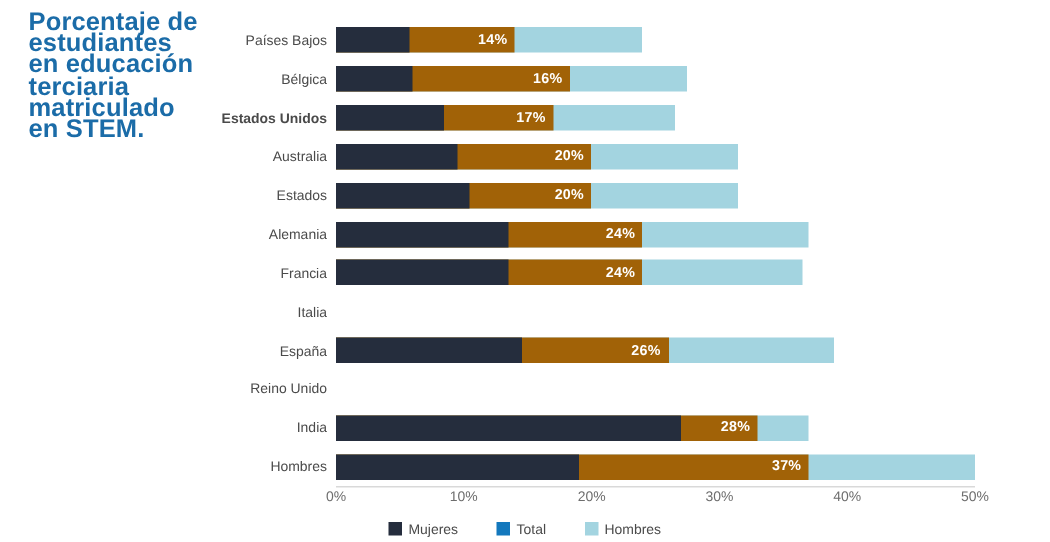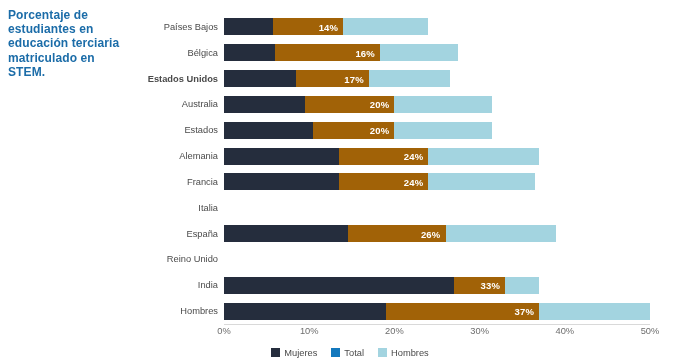--- a/index.html
+++ b/index.html
@@ -7,23 +7,23 @@
     width:700px;height:361px;
     background:#ffffff;
     font-family:"Liberation Sans", sans-serif;
     overflow:hidden;
     position:relative;
   }
   #chart-root{position:absolute;inset:0;}
 
   
   #title-block{
-    position:absolute;left:8px;top:8px;width:120px;
+    position:absolute;left:19px;top:8px;width:120px;
     color:#1b6ca8;
-    font-size:12px;font-weight:bold;line-height:14.2px;
+    font-size:17px;font-weight:bold;line-height:14.2px;
     letter-spacing:.1px;
   }
 
   
   
   #plot{
     position:absolute;
     left:224px;top:14px;
     width:426px;height:310px;
   }
@@ -62,21 +62,21 @@
     color:#6d6d6d;font-size:9.3px;white-space:nowrap;
   }
   #axis-line{
     position:absolute;left:224px;top:324px;width:426px;height:1px;
     background:#d9d9d9;
   }
 
   
   #legend{
     position:absolute;left:0;top:344px;width:700px;height:17px;
-    display:flex;justify-content:center;align-items:center;gap:14px;
+    display:flex;justify-content:center;align-items:center;gap:26px;
   }
   .legend-item{display:flex;align-items:center;gap:4px;}
   .legend-swatch{width:9px;height:9px;display:block;}
   .legend-text{color:#4a4a4a;font-size:9.3px;white-space:nowrap;}
 </style>
 </head>
 <body>
 
 <div id="chart-root">
 
@@ -151,21 +151,21 @@
         <div class="row" style="top: 211.083px; height: 17px;">
           <div class="seg seg-hombres" style="position: absolute; left: 0px; width: 332.28px;"></div>
           <div class="seg seg-total" style="position: absolute; left: 0px; width: 221.52px;">
             <span class="seg-label">26%</span>
           </div>
           <div class="seg seg-mujeres" style="position: absolute; left: 0px; width: 123.54px;"></div>
         </div>
         <div class="row" style="top: 262.75px; height: 17px;">
           <div class="seg seg-hombres" style="position: absolute; left: 0px; width: 315.24px;"></div>
           <div class="seg seg-total" style="position: absolute; left: 0px; width: 281.16px;">
-            <span class="seg-label">33%</span>
+            <span class="seg-label">28%</span>
           </div>
           <div class="seg seg-mujeres" style="position: absolute; left: 0px; width: 230.04px;"></div>
         </div>
         <div class="row" style="top: 288.583px; height: 17px;">
           <div class="seg seg-hombres" style="position: absolute; left: 0px; width: 426px;"></div>
           <div class="seg seg-total" style="position: absolute; left: 0px; width: 315.24px;">
             <span class="seg-label">37%</span>
           </div>
           <div class="seg seg-mujeres" style="position: absolute; left: 0px; width: 161.88px;"></div>
         </div>

